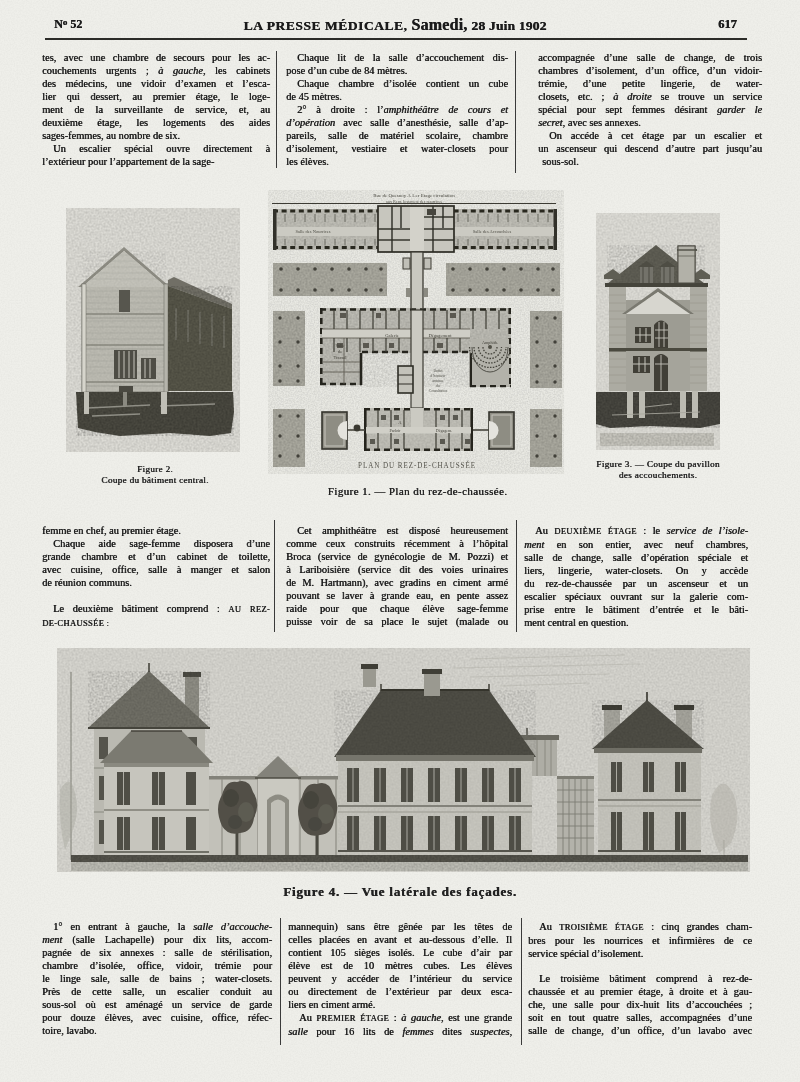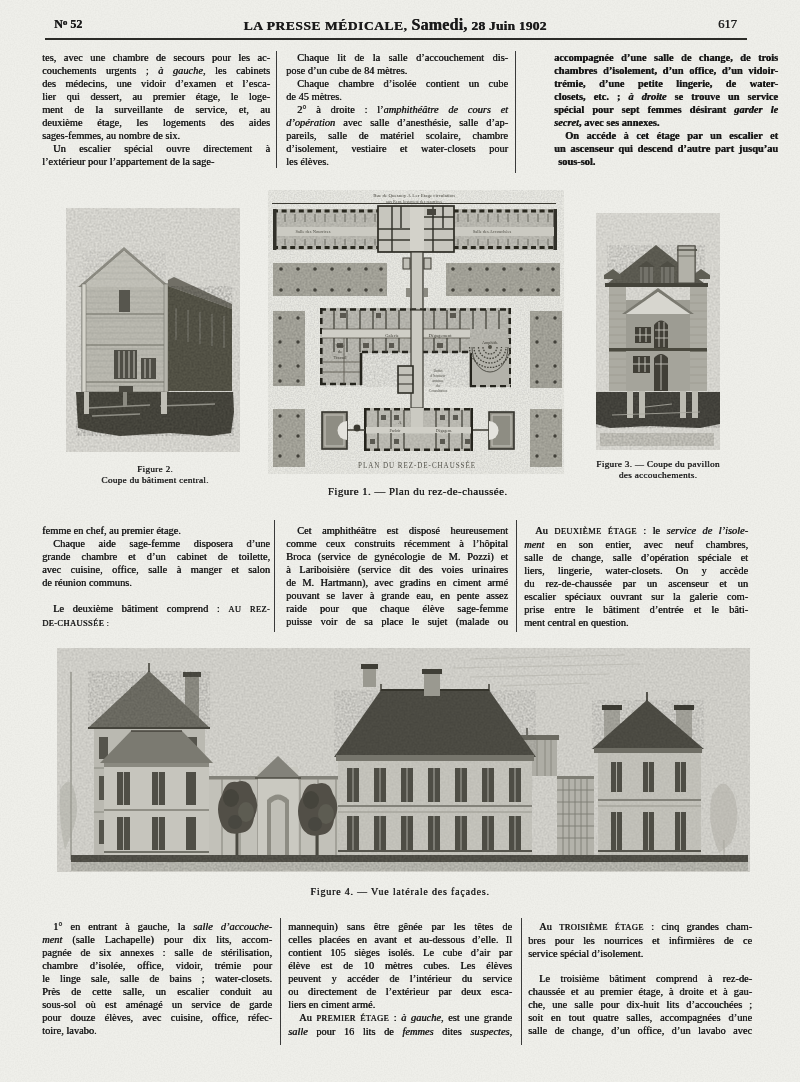--- a/index.html
+++ b/index.html
@@ -30,21 +30,21 @@
       <feColorMatrix type="matrix" values="0 0 0 0 0  0 0 0 0 0  0 0 0 0 0  0 0 0 1.2 -0.35"></feColorMatrix>
     </filter>
   </defs>
   <rect x="0" y="0" width="800" height="1082" fill="black" filter="url(#grain)" opacity="0.05"></rect>
 </svg>
 
 <div class="abs bt" style="left:54px;top:17px;font-size:12px;font-weight:bold;">N<span style="font-size:9px;vertical-align:3px;">o</span> 52</div>
 
 <div class="abs bt" style="left:-5px;top:15.5px;width:800px;text-align:center;font-size:13.5px;font-weight:bold;letter-spacing:0.55px;">LA PRESSE MÉDICALE, <span style="font-size:16px;letter-spacing:0.2px;">Samedi,</span> <span style="letter-spacing:0.2px;">28 Juin 1902</span></div>
 
-<div class="abs bt" style="left:718px;top:17px;font-size:12.5px;font-weight:normal;">617</div>
+<div class="abs bt" style="left:718px;top:17px;font-size:12.5px;font-weight:bold;">617</div>
 
 <div class="abs" style="left:45px;top:38px;width:702px;height:2.4px;background:#2c2c28;"></div>
 
 <div class="vr" style="left:276px;top:51px;height:117px;"></div>
 
 <div class="vr" style="left:515px;top:51px;height:122px;"></div>
 
 <div class="col bt" style="left:42px;top:50.5px;width:228px;">
 <div class="ln">tes, avec une chambre de secours pour les ac-</div>
 <div class="ln">couchements urgents&nbsp;; <i>à gauche</i>, les cabinets</div>
@@ -62,21 +62,21 @@
 <div class="ln lnl">pose d’un cube de 84 mètres.</div>
 <div class="ln in">Chaque chambre d’isolée contient un cube</div>
 <div class="ln lnl">de 45 mètres.</div>
 <div class="ln in">2° à droite : l’<i>amphithéâtre de cours et</i></div>
 <div class="ln"><i>d’opération</i> avec salle d’anesthésie, salle d’ap-</div>
 <div class="ln">pareils, salle de matériel scolaire, chambre</div>
 <div class="ln">d’isolement, vestiaire et water-closets pour</div>
 <div class="ln lnl">les élèves.</div>
 </div>
 
-<div class="col bt" style="left:554px;top:50.5px;width:224px;font-weight:bold;">
+<div class="col bt" style="left:538px;top:50.5px;width:224px;">
 <div class="ln">accompagnée d’une salle de change, de trois</div>
 <div class="ln">chambres d’isolement, d’un office, d’un vidoir-</div>
 <div class="ln">trémie, d’une petite lingerie, de water-</div>
 <div class="ln">closets, etc.&nbsp;; <i>à droite</i> se trouve un service</div>
 <div class="ln">spécial pour sept femmes désirant <i>garder le</i></div>
 <div class="ln lnl"><i>secret</i>, avec ses annexes.</div>
 <div class="ln in">On accéde à cet étage par un escalier et</div>
 <div class="ln">un ascenseur qui descend d’autre part jusqu’au</div>
 <div class="ln lnl" style="padding-left:4px;">sous-sol.</div>
 </div>
@@ -887,21 +887,21 @@
 
   <path d="M712,795 Q723,772 734,795 Q742,818 731,843 L719,853 Q706,822 712,795Z" fill="#aaa9a0" opacity="0.45"></path>
   <line x1="724" y1="840" x2="724" y2="859" stroke="#95948b" stroke-width="1.2" opacity="0.5"></line>
 
   <rect x="71" y="855" width="677" height="7" fill="#54534b"></rect>
   <rect x="71" y="855" width="677" height="7" fill="black" filter="url(#grain2)" opacity="0.25"></rect>
   <rect x="71" y="862" width="677" height="9" fill="#b1b0a8" opacity="0.7"></rect>
   <rect x="71" y="862" width="677" height="9" fill="black" filter="url(#grain2)" opacity="0.18"></rect>
 </svg>
 
-<div class="cap bt" style="left:250px;top:886px;width:300px;font-size:10px;letter-spacing:0.8px;">Figure 4. — Vue latérale des façades.</div>
+<div class="cap bt" style="left:250px;top:886px;width:300px;font-size:13px;letter-spacing:0.8px;font-weight:bold;">Figure 4. — Vue latérale des façades.</div>
 
 <div class="vr" style="left:280px;top:918px;height:127px;"></div>
 
 <div class="vr" style="left:521px;top:918px;height:127px;"></div>
 
 <div class="col bt" style="left:42px;top:919.5px;width:230px;">
 <div class="ln in">1° en entrant à gauche, la <i>salle d’accouche-</i></div>
 <div class="ln"><i>ment</i> (salle Lachapelle) pour dix lits, accom-</div>
 <div class="ln">pagnée de six annexes&nbsp;: salle de stérilisation,</div>
 <div class="ln">chambre d’isolée, office, vidoir, trémie pour</div>

